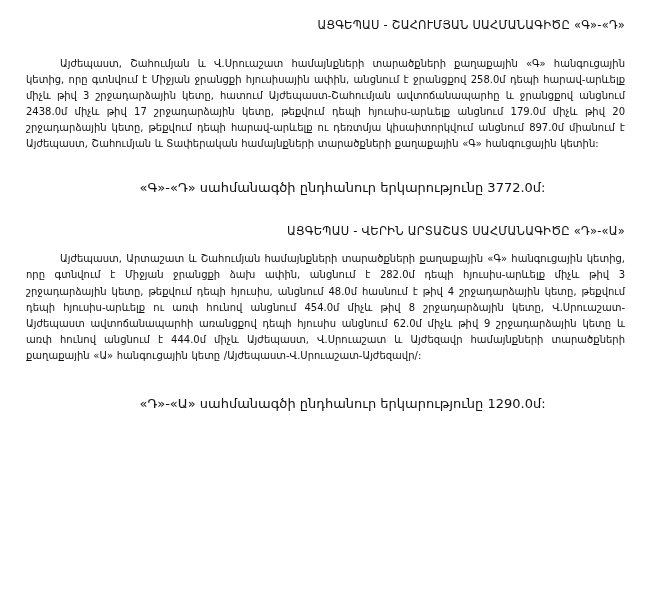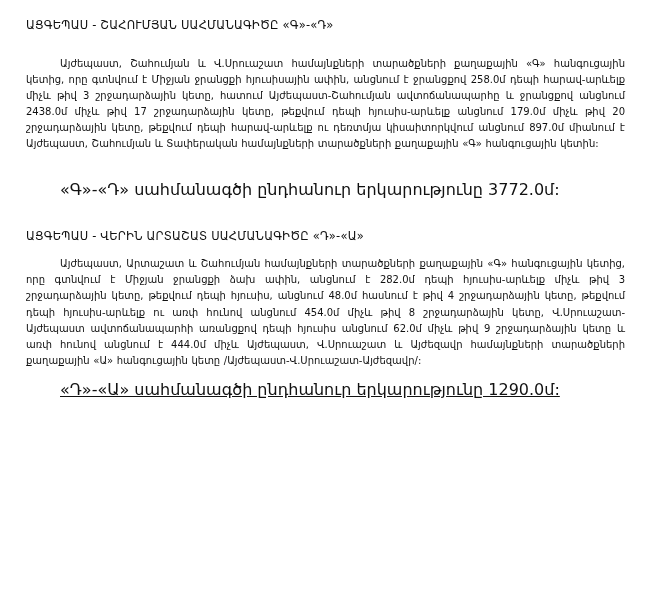--- a/index.html
+++ b/index.html
@@ -15,21 +15,21 @@
     overflow: hidden;
   }
   .page {
     position: relative;
     width: 653px;
     height: 594px;
     box-sizing: border-box;
     padding: 14px 28px 0 26px;
   }
   .doc-heading {
-    text-align: left;
+    text-align: right;
     font-size: 11.5px;
     letter-spacing: 0.2px;
     font-weight: normal;
     margin: 0;
     padding: 0;
     line-height: 1.35;
     white-space: nowrap;
   }
   .heading-1 {
     margin-top: 4px;
@@ -42,29 +42,28 @@
   .body-par {
     font-size: 10px;
     line-height: 1.62;
     text-align: justify;
     text-justify: inter-word;
     text-indent: 34px;
     margin: 0 0 4px 0;
     word-spacing: 0.4px;
   }
   .note-par {
-    font-size: 16px;
+    font-size: 13px;
     line-height: 1.62;
-    text-align: left;
+    text-align: center;
     text-indent: 34px;
     margin: 14px 0 0 0;
   }
   .note-par-tight {
-    margin-top: 8px;
-    text-decoration: underline;
+    margin-top: 28px;
   }
   .spacer-sm { height: 6px; }
 </style>
 </head>
 <body>
 
 <div class="page">
 
   <h2 class="doc-heading heading-1">ԱՑԳԵՊԱՍ - ՇԱՀՈՒՄՅԱՆ ՍԱՀՄԱՆԱԳԻԾԸ «Գ»-«Դ»</h2>
 

